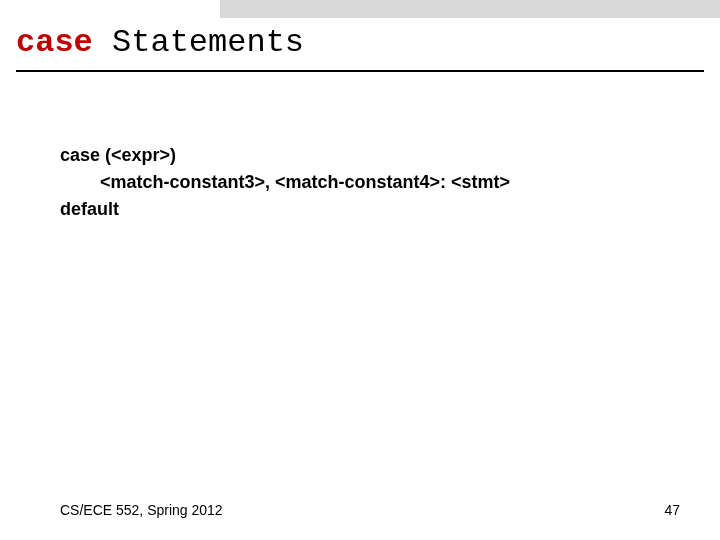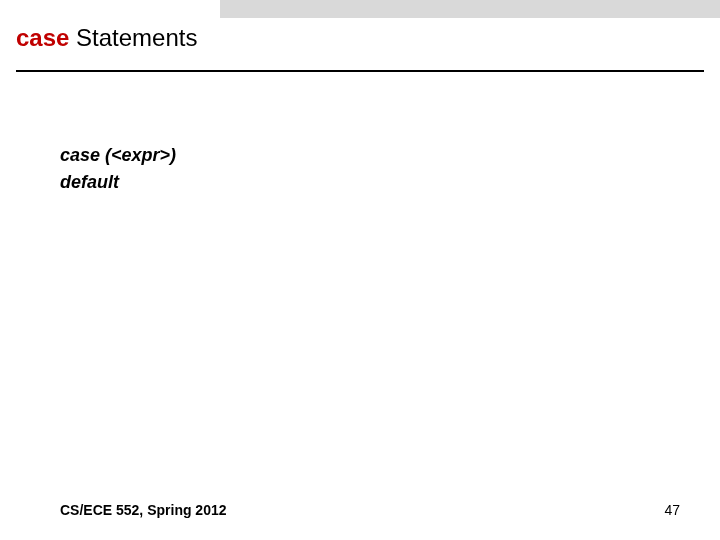--- a/index.html
+++ b/index.html
@@ -1,38 +1,39 @@
 <!DOCTYPE html>
 <html><head>
 <meta charset="utf-8">
 <style>
   * { margin: 0; padding: 0; box-sizing: border-box; }
   html, body { width: 720px; height: 540px; font-family: Arial, Helvetica, sans-serif; background: #fff; }
   .slide { position: relative; width: 720px; height: 540px; }
   .topbar { position: absolute; top: 0; left: 220px; right: 0; height: 18px; background: #d9d9d9; }
-  .title { position: absolute; top: 24px; left: 16px; font-size: 24px; font-weight: 400; color: #000; }
+  .title { position: absolute; top: 24px; left: 16px; font-size: 32px; font-weight: 400; color: #000; font-family: Liberation Mono, monospace; }
   .title .kw { font-weight: 700; color: #c00000; }
   .hr { position: absolute; top: 70px; left: 16px; right: 16px; height: 2px; background: #000; }
   .body { position: absolute; top: 142px; left: 60px; right: 40px; font-size: 18px; line-height: 1.5; color: #000; }
-  .body .line { white-space: pre; font-style: italic; }
+  .body .line { white-space: pre; }
   .body .bold { font-weight: 700; }
-  .footer-left { position: absolute; bottom: 22px; left: 60px; font-size: 14px; color: #000; font-weight: bold; }
+  .footer-left { position: absolute; bottom: 22px; left: 60px; font-size: 14px; color: #000; }
   .footer-right { position: absolute; bottom: 22px; right: 40px; font-size: 14px; color: #000; }
 </style>
 </head>
 <body>
 
 <div class="slide">
   <div class="topbar"></div>
 
   <h1 class="title">
     <span class="kw">case</span><span> Statements</span>
   </h1>
   <div class="hr"></div>
 
   <div class="body">
     <div class="line bold"><span>case</span><span> (&lt;expr&gt;)</span></div>
+    <div class="line bold" style="padding-left:40px">&lt;match-constant3&gt;, &lt;match-constant4&gt;: &lt;stmt&gt;</div>
     <div class="line bold">default</div>
   </div>
 
   <div class="footer-left">CS/ECE 552, Spring 2012</div>
   <div class="footer-right">47</div>
 </div>
 
 </body></html>

